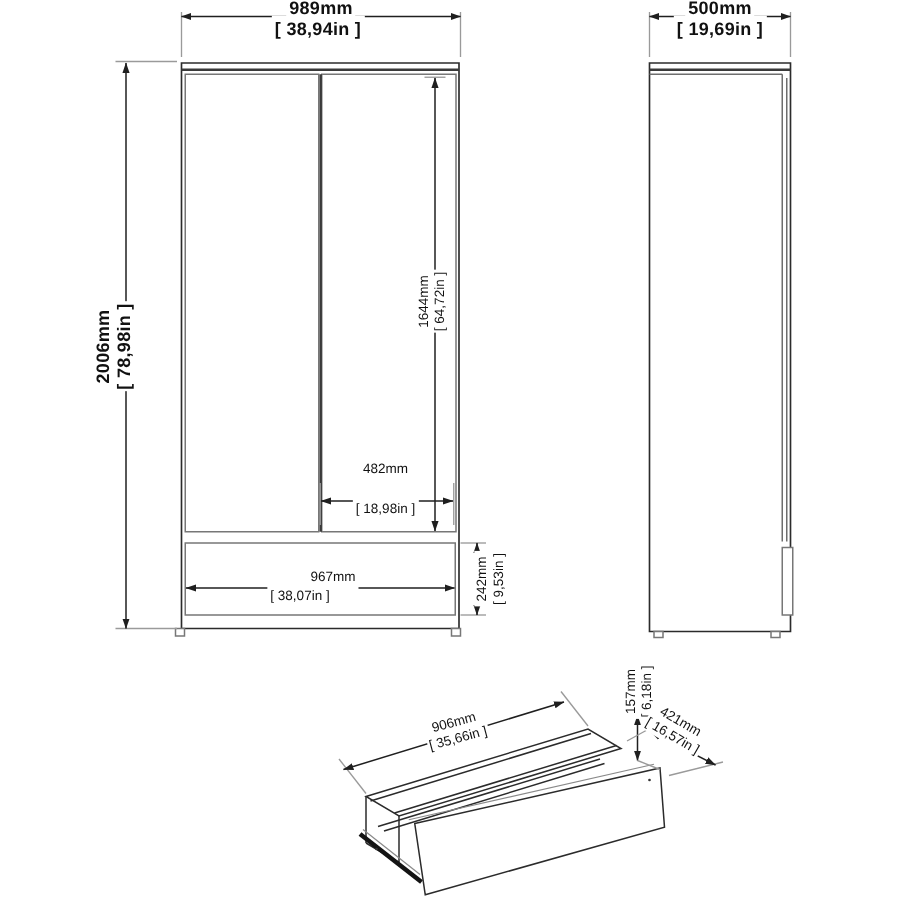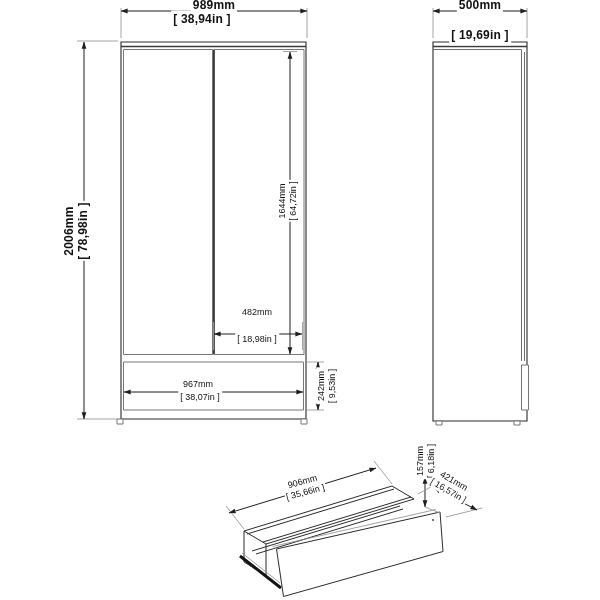--- a/index.html
+++ b/index.html
@@ -115,39 +115,39 @@
       <line class="dim" x1="425" y1="477" x2="425" y2="507" marker-start="url(#arr)" marker-end="url(#arr)"></line>
       <line class="ext" x1="425" y1="507" x2="440" y2="513"></line>
 
       <line class="ext" x1="418" y1="494" x2="438" y2="483"></line>
       <line class="ext" x1="446" y1="517" x2="482" y2="508"></line>
       <line class="dim" x1="434" y1="488" x2="477" y2="510" marker-start="url(#arr)" marker-end="url(#arr)"></line>
     </g>
   </svg>
 
   <div class="lbl big" style="left:214px;top:6px">989mm</div>
-  <div class="lbl big" style="left:202px;top:20px">[ 38,94in ]</div>
+  <div class="lbl big" style="left:212px;top:20px">[ 38,94in ]</div>
 
   <div class="lbl big" style="left:480px;top:6px">500mm</div>
-  <div class="lbl big" style="left:480px;top:36px">[ 19,69in ]</div>
+  <div class="lbl big" style="left:480px;top:20px">[ 19,69in ]</div>
 
   <div class="lbl-block" style="left:76px;top:231px;transform:translate(-50%,-50%) rotate(-90deg)">
     <div class="big">2006mm</div>
     <div class="big">[ 78,98in ]</div>
   </div>
 
   <div class="lbl-block" style="left:288px;top:201px;transform:translate(-50%,-50%) rotate(-90deg)">
     <div>1644mm</div>
     <div>[ 64,72in ]</div>
   </div>
 
   <div class="lbl" style="left:257px;top:313px">482mm</div>
   <div class="lbl" style="left:257px;top:340px">[ 18,98in ]</div>
 
-  <div class="lbl" style="left:198px;top:385px">967mm</div>
+  <div class="lbl" style="left:222px;top:385px">967mm</div>
   <div class="lbl" style="left:200px;top:398px">[ 38,07in ]</div>
 
   <div class="lbl-block" style="left:327px;top:386px;transform:translate(-50%,-50%) rotate(-90deg)">
     <div>242mm</div>
     <div>[ 9,53in ]</div>
   </div>
 
   <div class="lbl-block" style="left:304px;top:487px;transform:translate(-50%,-50%) rotate(-15deg)">
     <div>906mm</div>
     <div>[ 35,66in ]</div>

